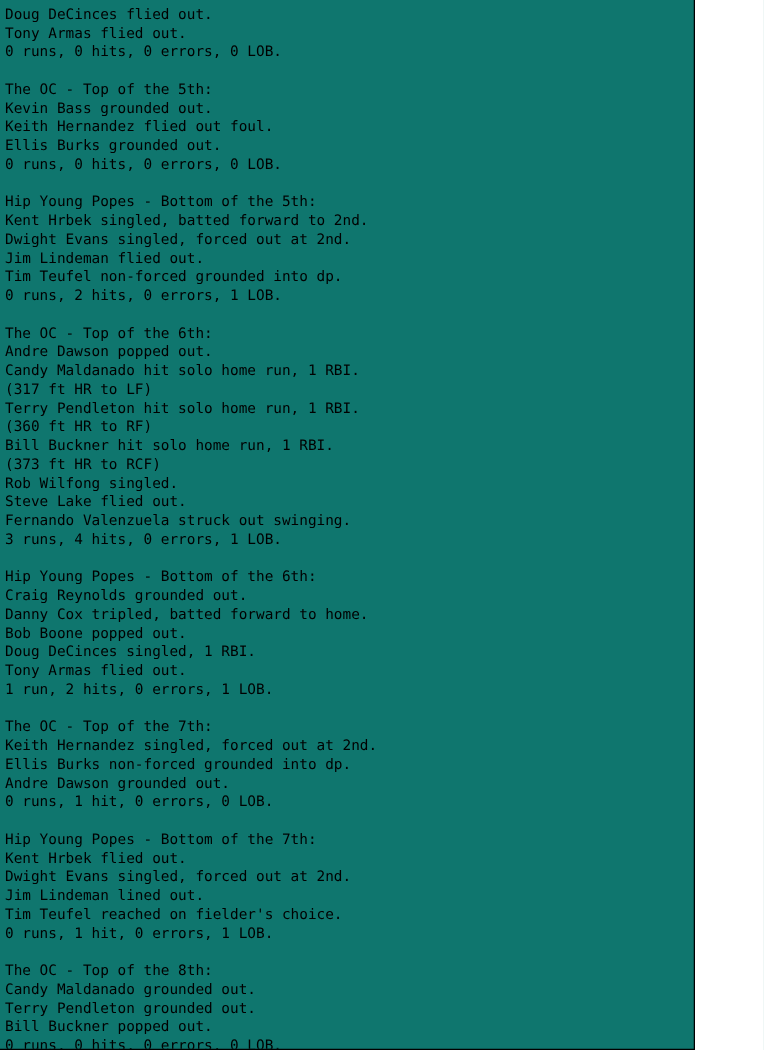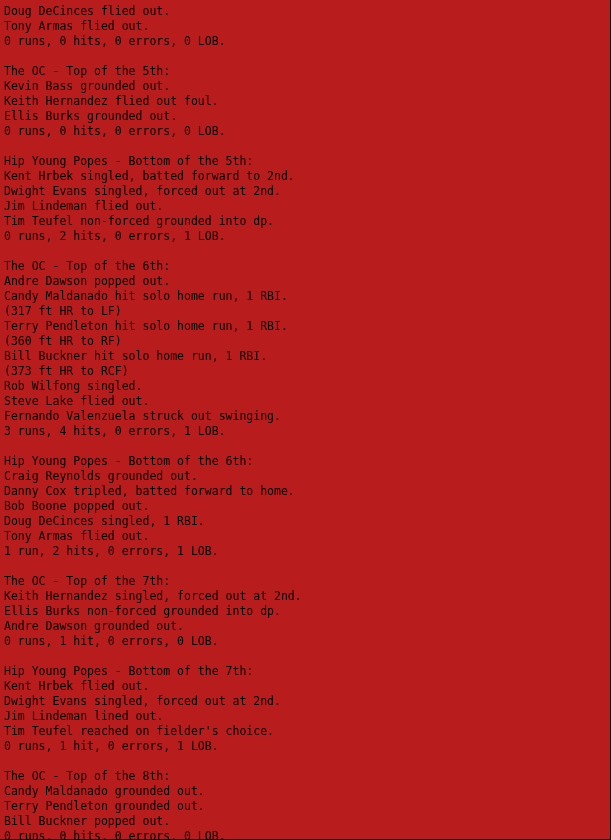--- a/index.html
+++ b/index.html
@@ -6,26 +6,26 @@
     margin: 0;
     padding: 0;
     background: #ffffff;
   }
   body {
     width: 611px;
     height: 840px;
     overflow: hidden;
   }
   #page {
-    width: 611px;
+    width: 556px;
     height: 840px;
     box-sizing: border-box;
     border-right: 1px solid #000000;
     border-bottom: 1px solid #000000;
-    background: #b91c1c;
+    background: #0f766e;
     padding: 4px 0 0 4px;
     overflow: hidden;
   }
   #log {
     font-family: "DejaVu Sans Mono", "Liberation Mono", monospace;
     font-size: 11.5px;
     line-height: 15px;
     color: #000000;
     white-space: pre;
     letter-spacing: 0px;

